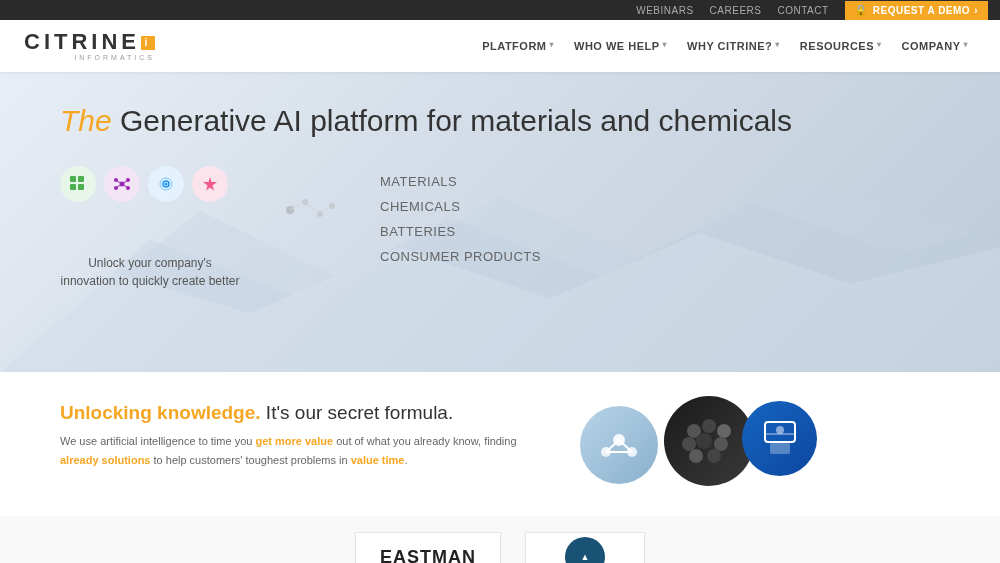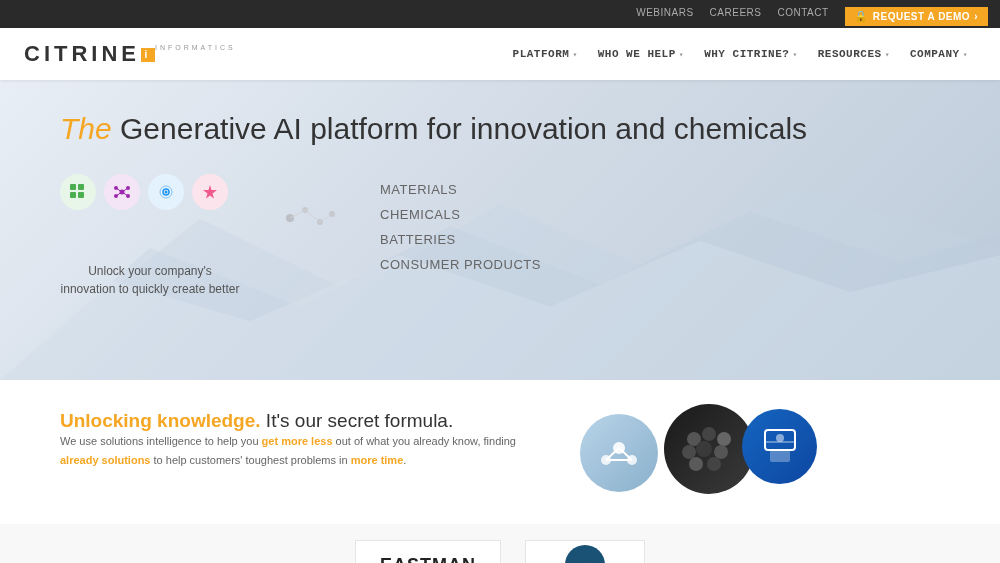--- a/index.html
+++ b/index.html
@@ -1,23 +1,23 @@
 <!DOCTYPE html>
 <html><head>
   <meta charset="utf-8">
   <style>
     * { margin: 0; padding: 0; box-sizing: border-box; }
     body { font-family: 'Arial', sans-serif; width: 1000px; height: 563px; overflow: hidden; background: #f0f4f8; }
 
     
     .top-bar {
       background: #2a2a2a;
-      height: 28px;
-      display: flex;
-      align-items: flex-start;
+      height: 20px;
+      display: flex;
+      align-items: center;
       justify-content: flex-end;
       padding: 7px 12px;
       gap: 16px;
     }
     .top-bar-link {
       color: #aaa;
       font-size: 10px;
       text-decoration: none;
       text-transform: uppercase;
       letter-spacing: 0.5px;
@@ -45,22 +45,22 @@
       display: flex;
       align-items: center;
       justify-content: space-between;
       padding: 0 24px;
       box-shadow: 0 1px 3px rgba(0,0,0,0.08);
       position: relative;
       z-index: 10;
     }
     .logo {
       display: flex;
-      flex-direction: row;
-      align-items: flex-start;
+      flex-direction: column;
+      align-items: flex-end;
     }
     .logo-text {
       font-size: 22px;
       font-weight: bold;
       letter-spacing: 4px;
       color: #333;
       line-height: 1;
     }
     .logo-text .logo-c { color: #333; }
     .logo-text .logo-box {
@@ -88,24 +88,23 @@
       gap: 4px;
     }
     .nav-item {
       font-size: 11px;
       color: #444;
       text-transform: uppercase;
       letter-spacing: 0.5px;
       padding: 4px 8px;
       cursor: pointer;
       display: flex;
-      align-items: center;
+      align-items: flex-start;
       gap: 3px;
       font-weight: 600;
-      font-family: Liberation Mono, monospace;
     }
     .nav-arrow {
       font-size: 8px;
       color: #999;
     }
 
     
     .hero {
       background: linear-gradient(135deg, #e8eef5 0%, #d4dde8 40%, #c8d4e0 70%, #bcc9d8 100%);
       position: relative;
@@ -200,21 +199,21 @@
       gap: 60px;
     }
     .section2-left {
       flex: 1;
       max-width: 460px;
     }
     .section2-title {
       font-size: 19px;
       font-weight: 400;
       color: #333;
-      margin-bottom: 0;
+      margin-bottom: 8px;
     }
     .section2-title .highlight { color: #f5a623; font-weight: 700; }
     .section2-desc {
       font-size: 11px;
       color: #666;
       line-height: 1.7;
     }
     .section2-desc .link { color: #f5a623; font-weight: 700; }
     .section2-right {
       display: flex;
@@ -326,21 +325,21 @@
 <div class="hero">
 
   <svg class="mountains" viewBox="0 0 1000 300" preserveAspectRatio="none" style="position:absolute;bottom:0;left:0;right:0;height:220px;z-index:0;opacity:0.5;">
     <polygon points="0,300 200,80 350,180 500,60 650,150 800,40 1000,120 1000,300" fill="#c5d4e3" opacity="0.7"></polygon>
     <polygon points="0,300 150,120 300,200 450,90 600,170 750,70 900,140 1000,100 1000,300" fill="#b8c9db" opacity="0.5"></polygon>
     <polygon points="0,280 100,160 250,220 400,130 550,200 700,110 850,180 1000,130 1000,300 0,300" fill="#d8e4ef" opacity="0.6"></polygon>
   </svg>
 
   <div class="hero-content">
     <h1 class="hero-title">
-      <em>The</em><span> Generative AI platform for innovation and chemicals</span>
+      <em>The</em><span> Generative AI platform for materials and chemicals</span>
     </h1>
 
     <div class="hero-body">
       <div class="hero-left">
         <div class="hero-icons">
           <div class="icon-circle icon-green">
             <svg width="18" height="18" viewBox="0 0 18 18">
                 <rect x="1" y="1" width="6" height="6" fill="#4caf50" rx="1"></rect>
                 <rect x="9" y="1" width="6" height="6" fill="#4caf50" rx="1"></rect>
                 <rect x="1" y="9" width="6" height="6" fill="#4caf50" rx="1"></rect>
@@ -400,21 +399,21 @@
   </div>
 </div>
 
 <div class="section2">
   <div class="section2-left">
     <div class="section2-title">
       <span class="highlight">Unlocking knowledge.</span>
       <span> It's our secret formula.</span>
     </div>
     <div class="section2-desc">
-      <span>We use solutions intelligence to help you </span><a class="link">get more less</a><span> out of what you already know, finding </span><a class="link">already solutions</a><span> to help customers' toughest problems in </span><a class="link">more time</a><span>.</span>
+      <span>We use artificial intelligence to time you </span><a class="link">get more value</a><span> out of what you already know, finding </span><a class="link">already solutions</a><span> to help customers' toughest problems in </span><a class="link">value time</a><span>.</span>
     </div>
   </div>
 
   <div class="section2-right">
 
     <div class="circle-img molecule" style="width:78px;height:78px;border-radius:50%;background:linear-gradient(135deg,#b8d4e8,#8ab0cc);display:flex;align-items:center;justify-content:center;">
       <svg width="50" height="50" viewBox="0 0 50 50">
         <circle cx="25" cy="20" r="6" fill="white" opacity="0.9"></circle>
         <circle cx="12" cy="32" r="5" fill="white" opacity="0.8"></circle>
         <circle cx="38" cy="32" r="5" fill="white" opacity="0.8"></circle>

